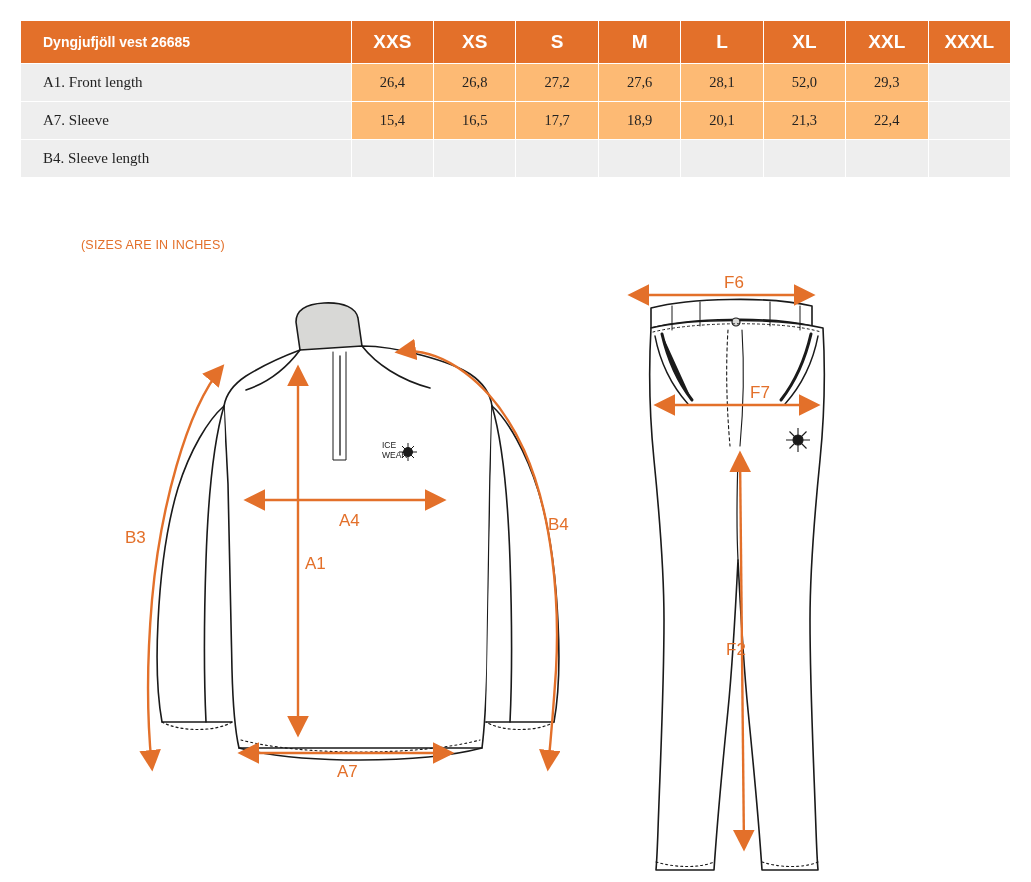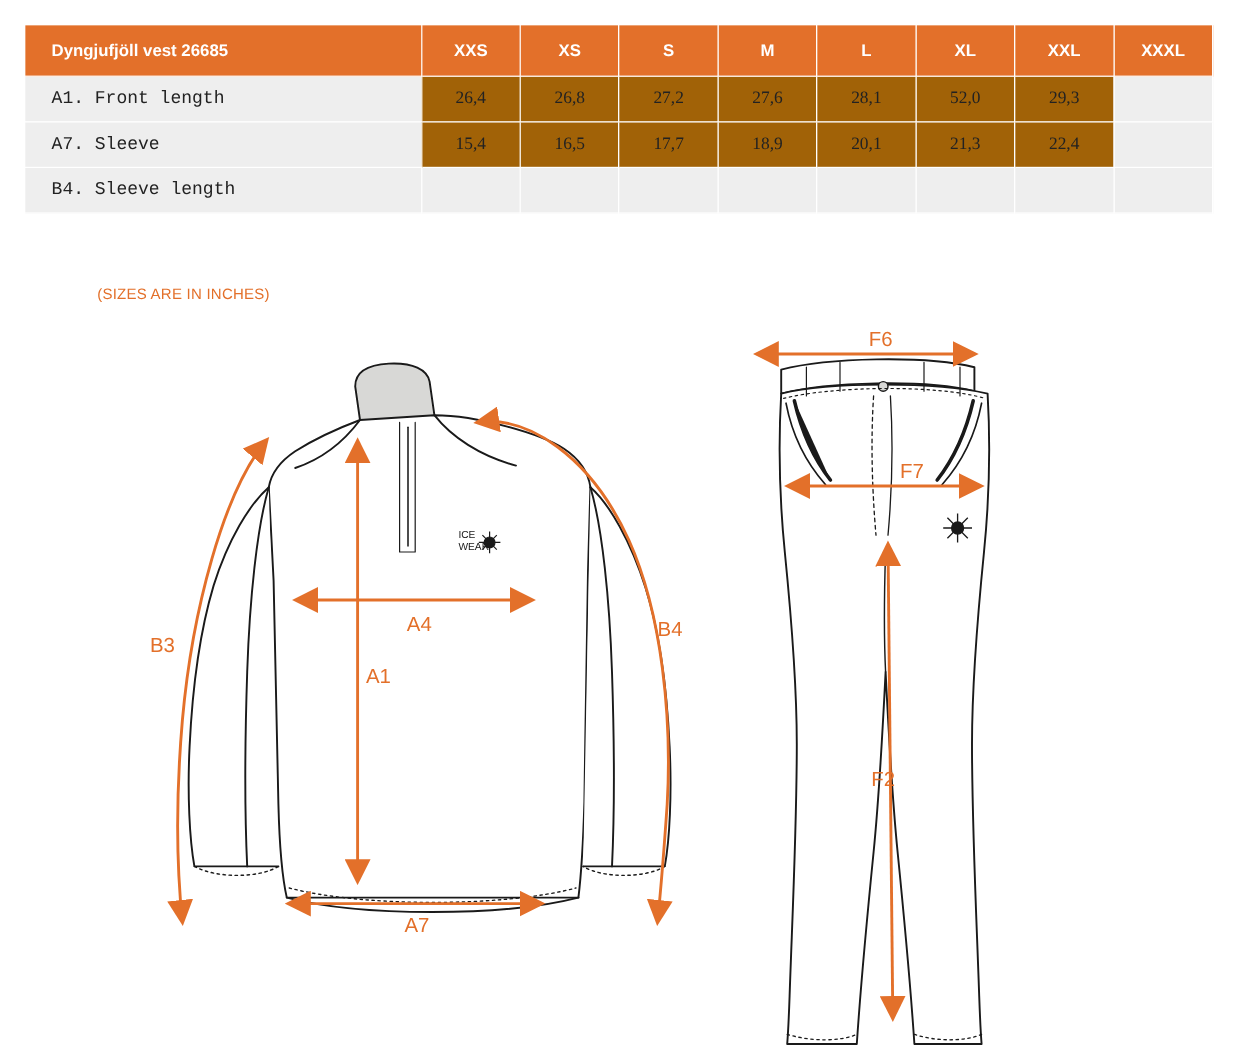--- a/index.html
+++ b/index.html
@@ -35,38 +35,38 @@
     padding: 0;
     height: 37px;
     font-size: 13px;
     text-align: center;
     vertical-align: middle;
   }
   .size-table thead th {
     background: #e3702a;
     color: #ffffff;
     font-weight: bold;
-    font-size: 14px;
+    font-size: 19px;
     height: 42px;
   }
   .size-table thead th.head-name {
     text-align: left;
     padding-left: 22px;
     font-size: 14px;
   }
   .size-table tbody td.row-name {
     background: #eeeeee;
     text-align: left;
     padding-left: 22px;
-    font-family: Liberation Mono, monospace;
+    font-family: Liberation Serif, serif;
     font-size: 15px;
     color: #222222;
   }
   .size-table tbody td.val {
-    background: #a16207;
+    background: #fdba74;
     font-family: "Liberation Serif", serif;
     font-size: 14.5px;
     color: #222222;
   }
   .size-table tbody td.val.empty {
     background: #eeeeee;
   }
   .col-name { width: 329px; }
   .col-size { width: 82px; }
 

